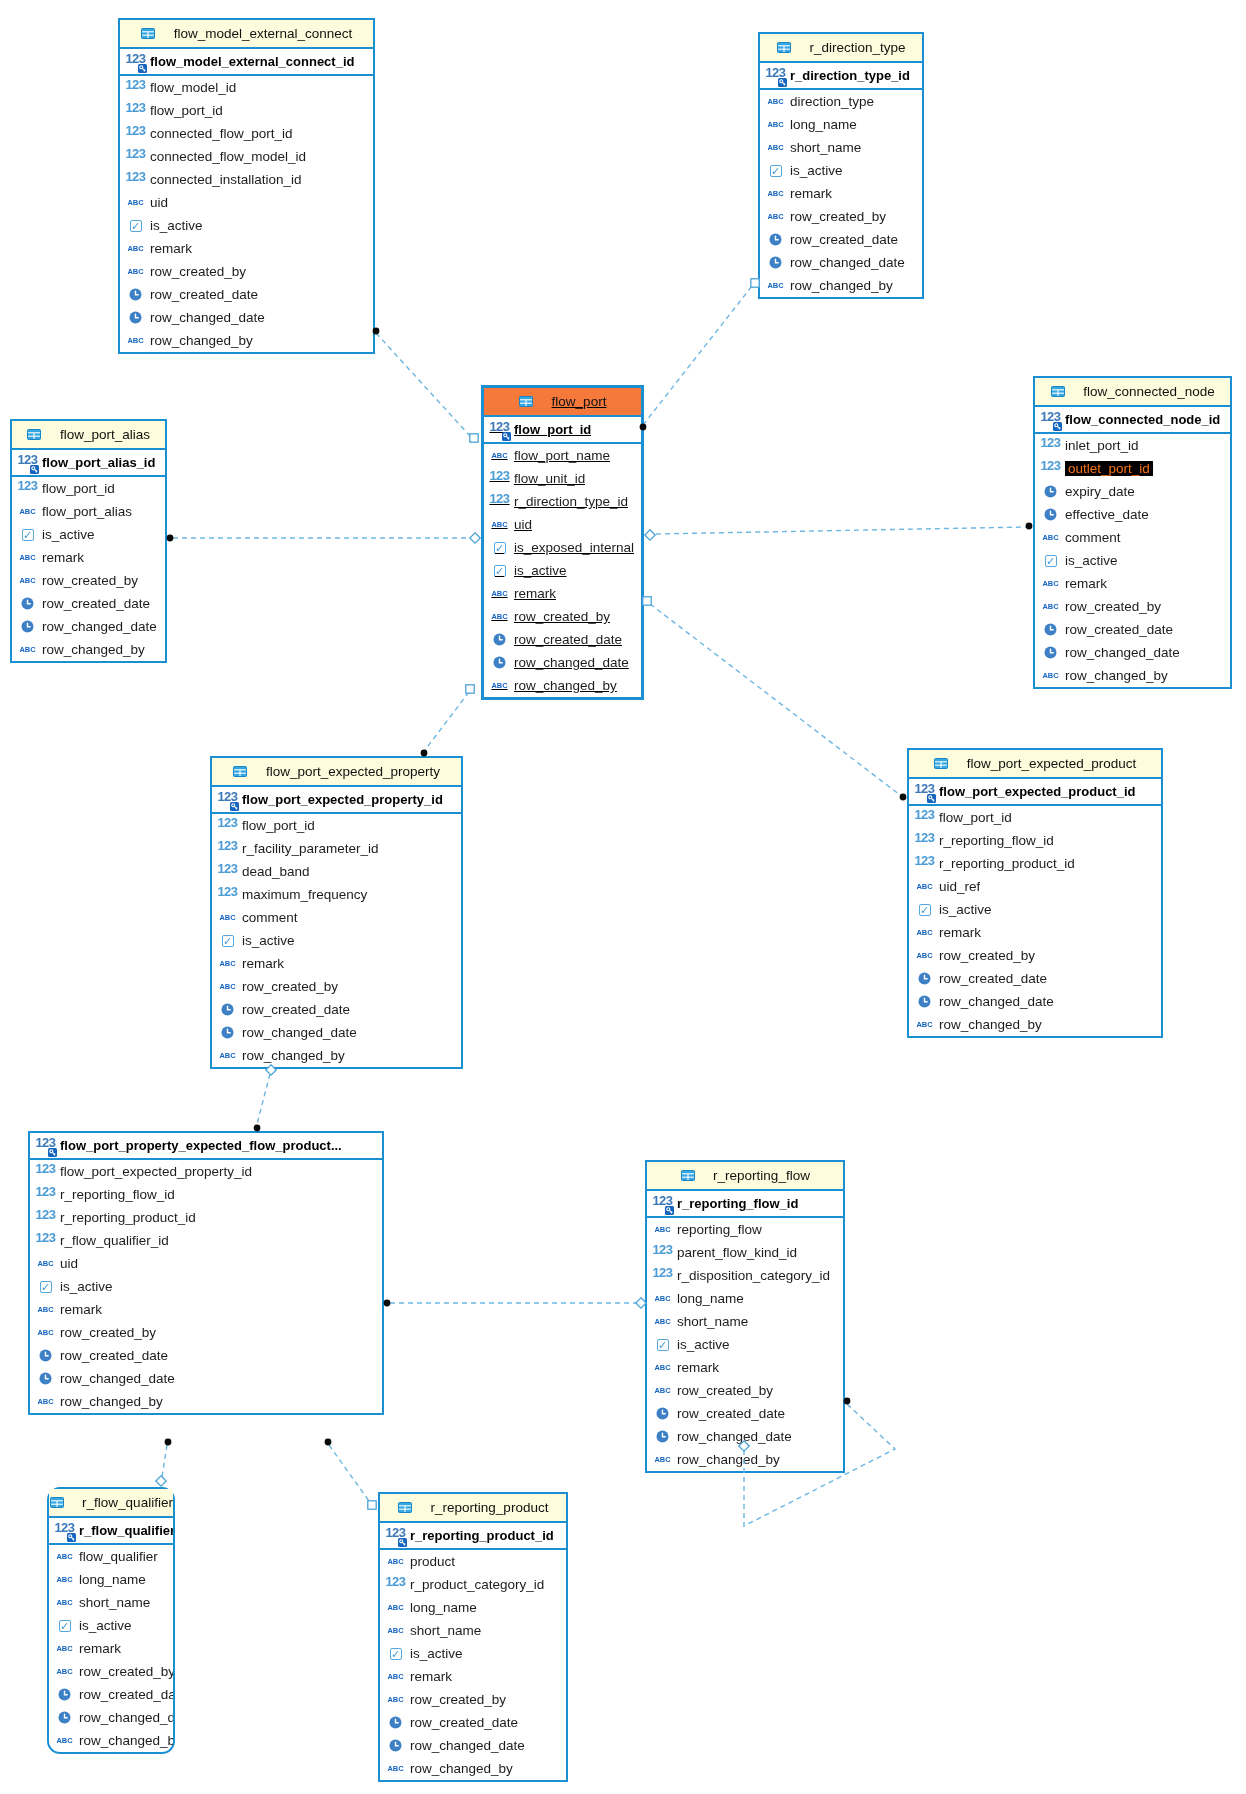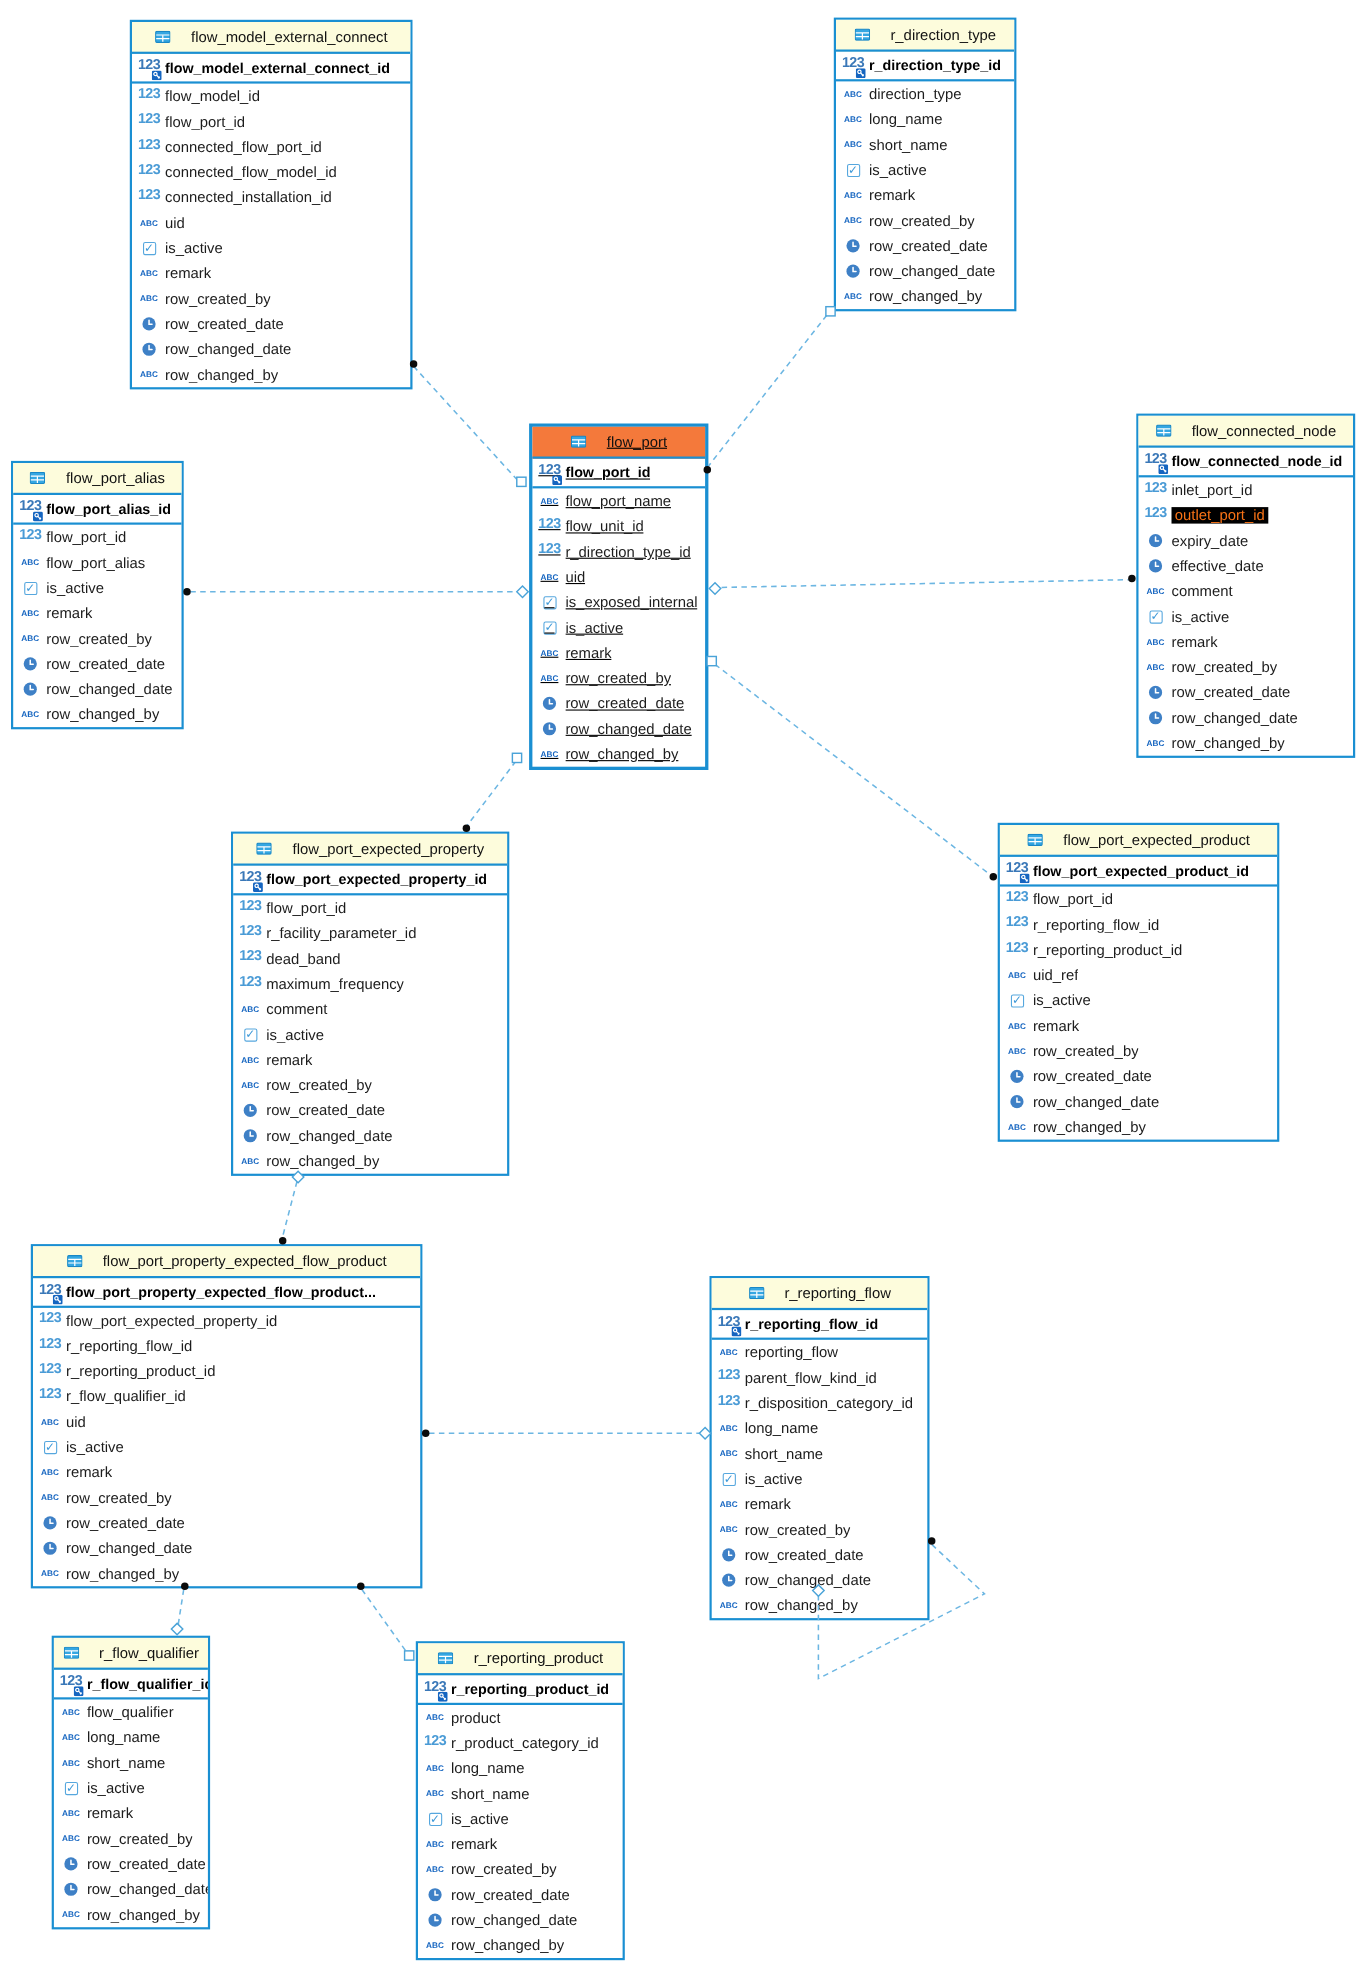--- a/index.html
+++ b/index.html
@@ -182,21 +182,21 @@
         </span>
         <span class="c-label">row_changed_date</span>
       </div>
       <div class="row">
         <span class="ic">
           <span class="ic-text">ABC</span>
         </span>
         <span class="c-label">row_changed_by</span>
       </div>
     </div>
-    <div class="table" style="left:758px;top:16px;width:166px;">
+    <div class="table" style="left:758px;top:32px;width:166px;">
       <div class="t-header">
         <span class="ic" style="width:15px;flex-basis:15px">
           <svg width="14" height="11" viewBox="0 0 14 11">
             <rect x="0.5" y="0.5" width="13" height="10" rx="1" fill="#35a7e2" stroke="#1987c6"></rect>
             <line x1="1" y1="3.8" x2="13" y2="3.8" stroke="#fff" stroke-width="1.1"></line>
             <line x1="7" y1="4" x2="7" y2="10" stroke="#fff" stroke-width="1.1"></line>
             <line x1="1" y1="7.2" x2="13" y2="7.2" stroke="#fff" stroke-width="1.1"></line>
           </svg>
         </span>
         <span class="t-title">r_direction_type</span>
@@ -729,31 +729,20 @@
         <span class="c-label">row_changed_date</span>
       </div>
       <div class="row">
         <span class="ic">
           <span class="ic-text">ABC</span>
         </span>
         <span class="c-label">row_changed_by</span>
       </div>
     </div>
     <div class="table" style="left:28px;top:1131px;width:356px;">
-      <div class="t-header">
-        <span class="ic" style="width:15px;flex-basis:15px">
-          <svg width="14" height="11" viewBox="0 0 14 11">
-            <rect x="0.5" y="0.5" width="13" height="10" rx="1" fill="#35a7e2" stroke="#1987c6"></rect>
-            <line x1="1" y1="3.8" x2="13" y2="3.8" stroke="#fff" stroke-width="1.1"></line>
-            <line x1="7" y1="4" x2="7" y2="10" stroke="#fff" stroke-width="1.1"></line>
-            <line x1="1" y1="7.2" x2="13" y2="7.2" stroke="#fff" stroke-width="1.1"></line>
-          </svg>
-        </span>
-        <span class="t-title">flow_port_property_expected_flow_product</span>
-      </div>
       <div class="row pk-row">
         <span class="ic ic-pkwrap">
           <span class="ic-num">123</span>
           <svg class="pk-badge" width="9" height="9" viewBox="0 0 9 9">
             <rect width="9" height="9" rx="1.5" fill="#1565c0"></rect>
             <circle cx="3.3" cy="3.3" r="1.5" fill="none" stroke="#fff" stroke-width="1.1"></circle>
             <path d="M4.4 4.4 L7.1 7.1 M5.7 7.2 L7.2 5.7" stroke="#fff" stroke-width="1.1"></path>
           </svg>
         </span>
         <span class="c-label">flow_port_property_expected_flow_product...</span>
@@ -920,21 +909,21 @@
         </span>
         <span class="c-label">row_changed_date</span>
       </div>
       <div class="row">
         <span class="ic">
           <span class="ic-text">ABC</span>
         </span>
         <span class="c-label">row_changed_by</span>
       </div>
     </div>
-    <div class="table" style="left:47px;top:1487px;width:144px;">
+    <div class="table" style="left:47px;top:1487px;width:128px;border-radius:13px;">
       <div class="t-header">
         <span class="ic" style="width:15px;flex-basis:15px">
           <svg width="14" height="11" viewBox="0 0 14 11">
             <rect x="0.5" y="0.5" width="13" height="10" rx="1" fill="#35a7e2" stroke="#1987c6"></rect>
             <line x1="1" y1="3.8" x2="13" y2="3.8" stroke="#fff" stroke-width="1.1"></line>
             <line x1="7" y1="4" x2="7" y2="10" stroke="#fff" stroke-width="1.1"></line>
             <line x1="1" y1="7.2" x2="13" y2="7.2" stroke="#fff" stroke-width="1.1"></line>
           </svg>
         </span>
         <span class="t-title">r_flow_qualifier</span>

